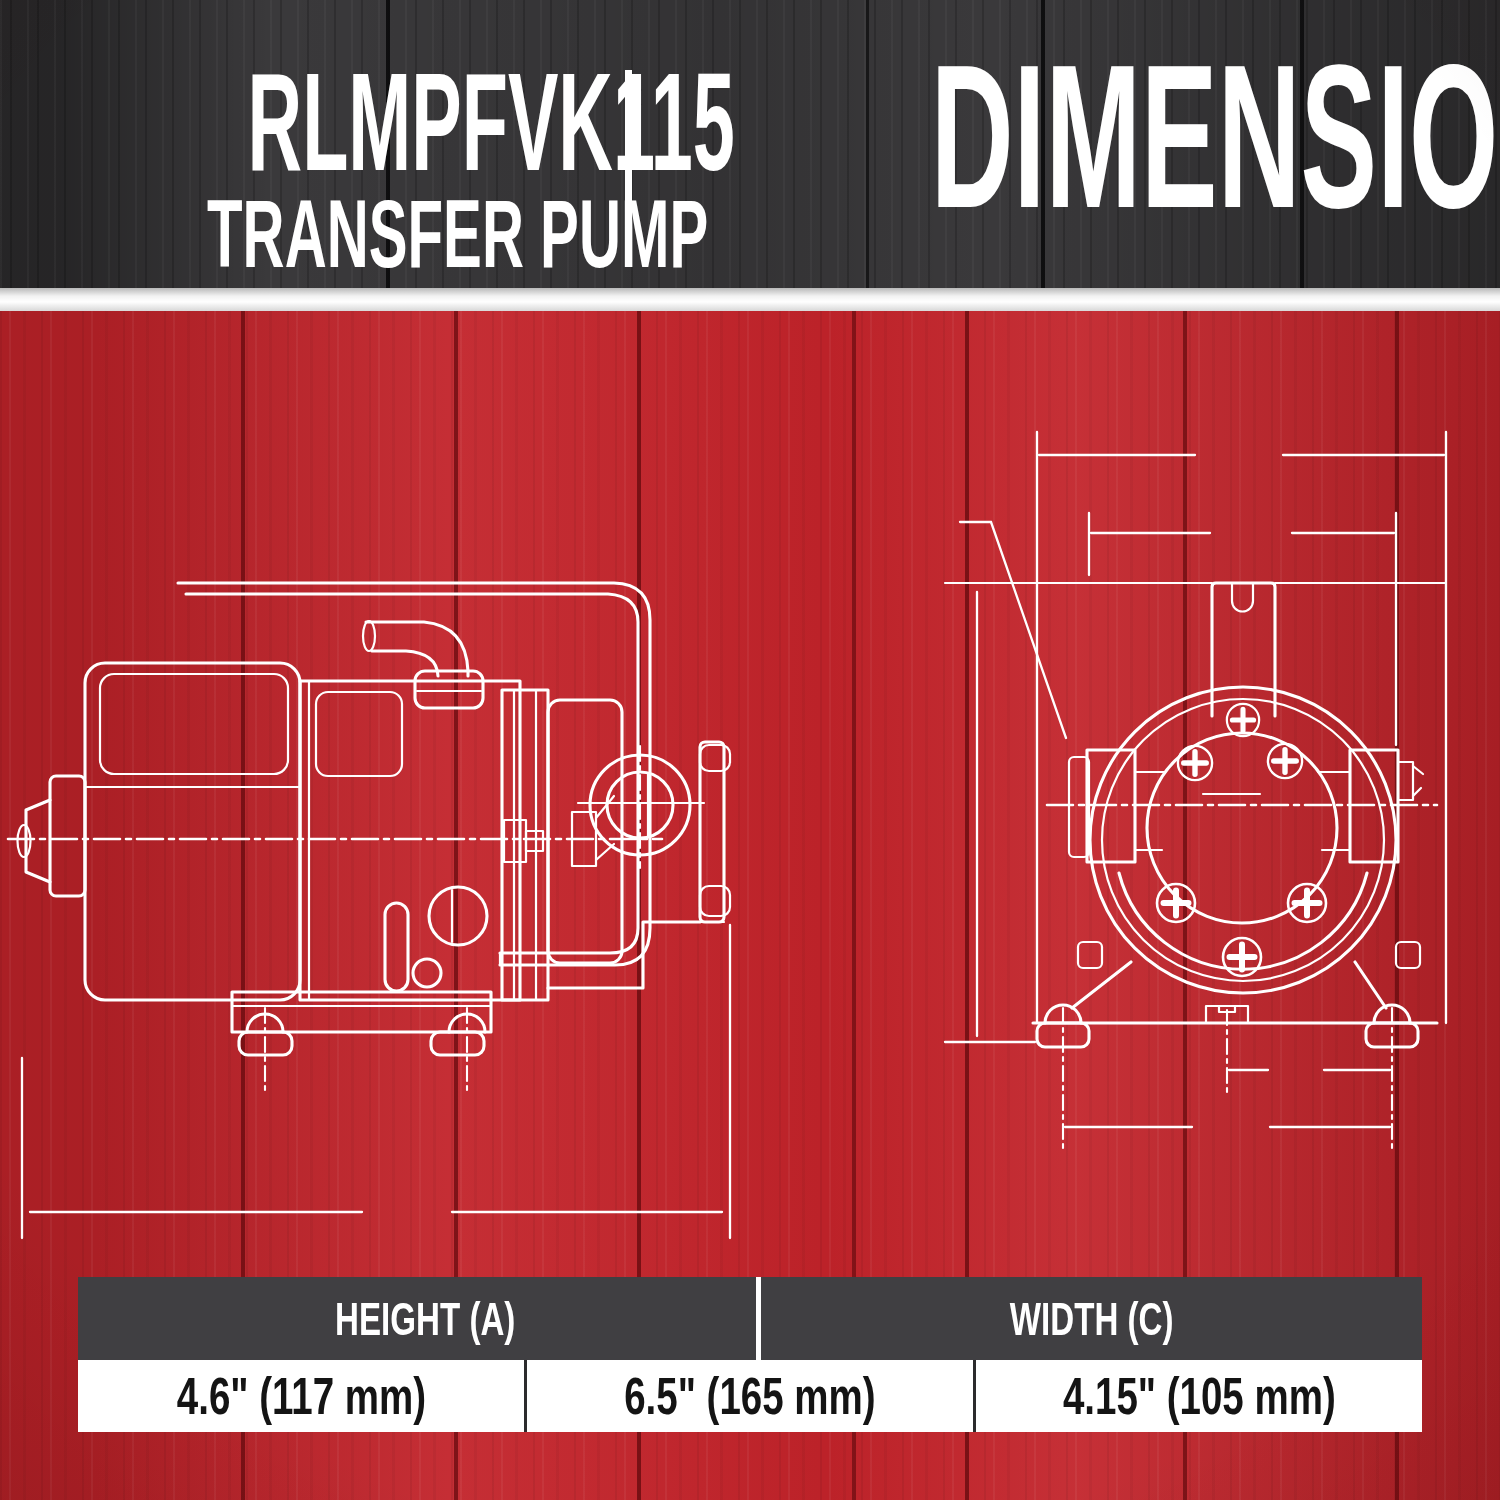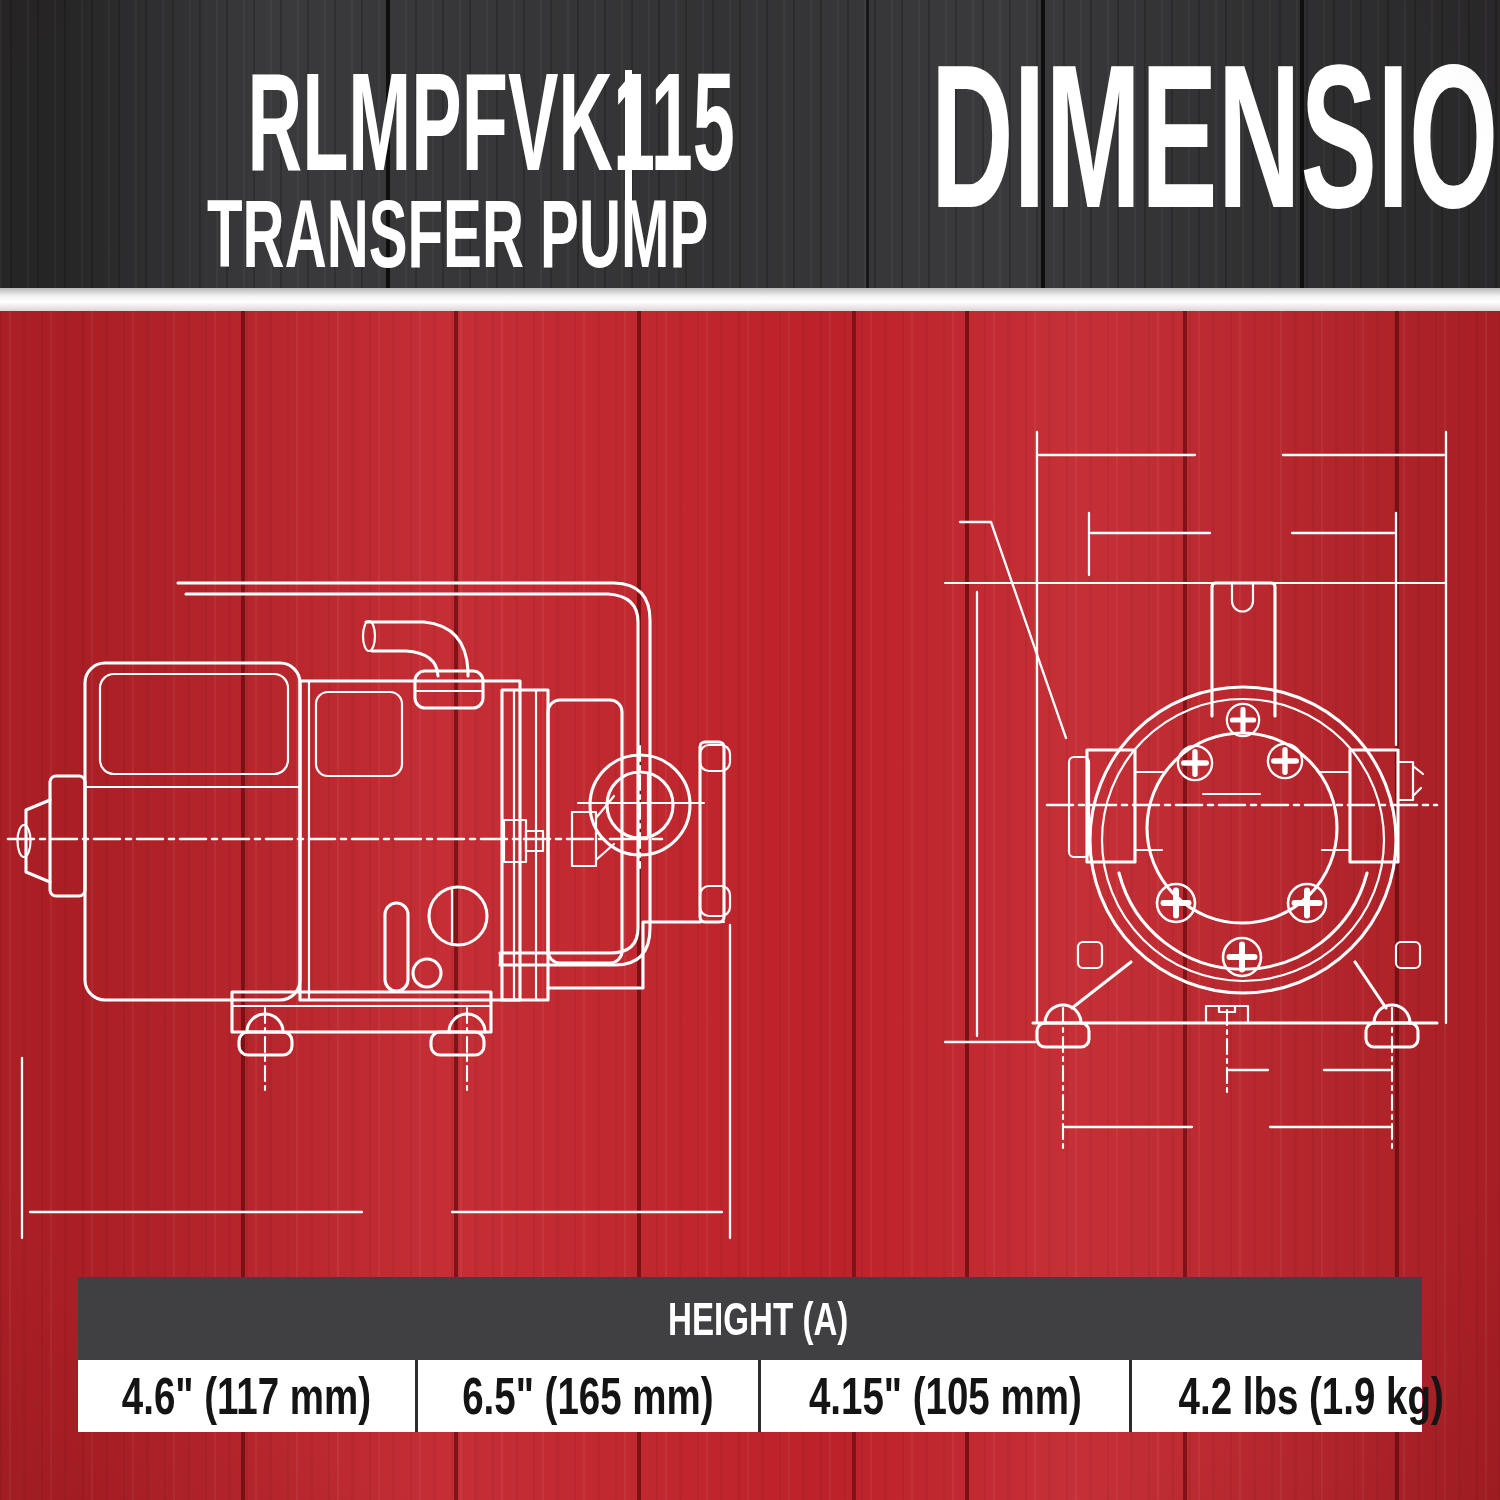--- a/index.html
+++ b/index.html
@@ -325,30 +325,30 @@
     </g>
   </svg>
 
   <div class="vignette"></div>
 
   <div class="spec-table">
     <div class="spec-head">
       <div class="cell">
         <span class="txt">HEIGHT (A)</span>
         </div>
+      <div class="cell">
+        <span class="txt">WIDTH (C)</span>
+        </div>
     </div>
     <div class="spec-vals">
       <div class="cell">
         <span class="txt">4.6" (117 mm)</span>
         </div>
       <div class="cell">
         <span class="txt">6.5" (165 mm)</span>
         </div>
       <div class="cell">
         <span class="txt">4.15" (105 mm)</span>
         </div>
-      <div class="cell">
-        <span class="txt">4.2 lbs (1.9 kg)</span>
-        </div>
     </div>
   </div>
 
 </div>
 
 </body></html>

